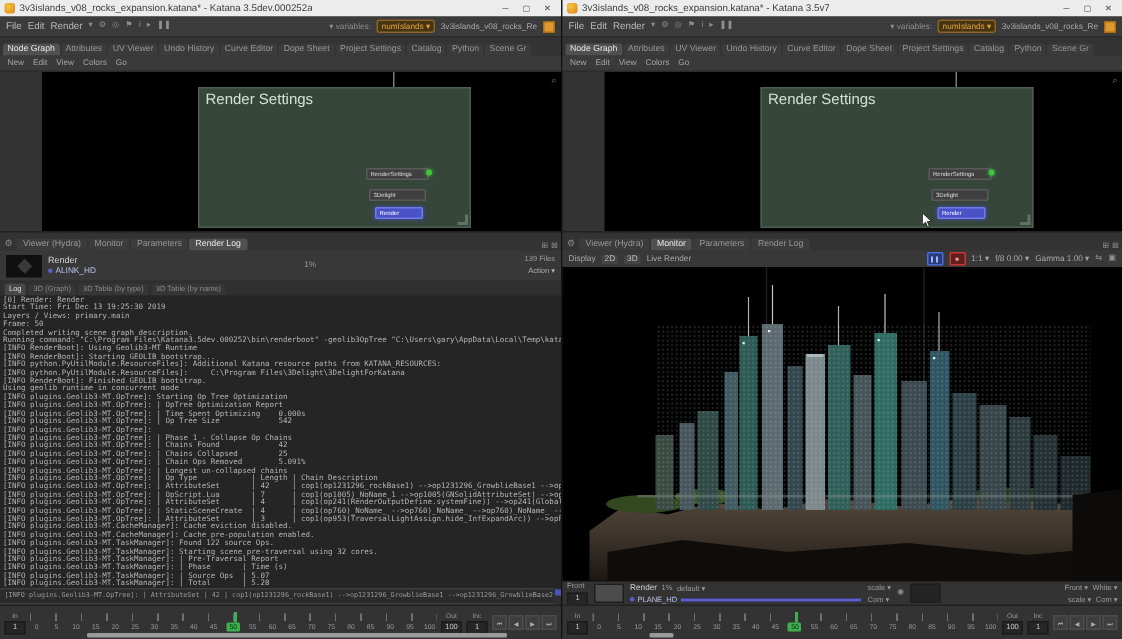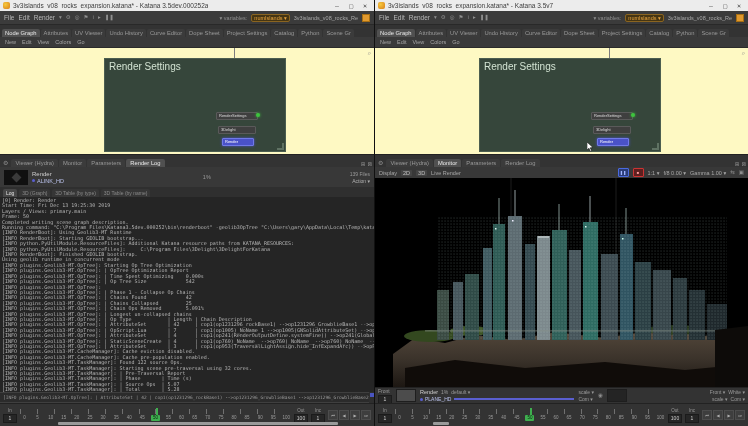--- a/index.html
+++ b/index.html
@@ -26,21 +26,21 @@
 
   
   .tabstrip{height:12px;background:#333;display:flex;align-items:flex-end;gap:1px;padding:0 2px;flex:none;}
   .maintab{font-size:5.8px;color:#989898;background:#3b3b3b;padding:1px 3px;border-radius:2px 2px 0 0;white-space:nowrap;}
   .maintab.active{background:#505050;color:#e8e8e8;}
   .strip-end{margin-left:auto;display:flex;gap:2px;align-items:center;}
 
   
   .ngmenu{height:10px;background:#3a3a3a;border-bottom:1px solid #2b2b2b;display:flex;gap:6px;align-items:center;padding:0 5px;flex:none;}
   .ngmenu span{font-size:5.5px;color:#a5a5a5;}
-  .ngcanvas{height:106px;background:#fef9c3;position:relative;flex:none;overflow:hidden;}
+  .ngcanvas{height:106px;background:#000000;position:relative;flex:none;overflow:hidden;margin-left:28px;}
   .wire{position:absolute;left:234px;top:0;width:1px;height:94px;background:#7d7d7d;}
   .backdrop{position:absolute;left:104px;top:10px;width:180px;height:92px;background:#36463b;border:1px solid #4c5e50;}
   .backdrop::after{content:"";position:absolute;right:1px;bottom:1px;width:5px;height:5px;border-right:2px solid #5f7263;border-bottom:2px solid #5f7263;}
   .backdrop-title{font-size:10px;color:#d2e2d2;padding:2px 4px;}
   .node{position:absolute;height:6px;line-height:6px;background:#3f3f3f;border:1px solid #5a5a5a;font-size:4px;color:#ddd;padding:0 2px;white-space:nowrap;border-radius:1px;}
   .node.blue{background:#4a52c8;border-color:#7079e8;color:#fff;box-shadow:0 0 3px #4a52c8;}
   .led{position:absolute;width:4px;height:4px;border-radius:50%;background:#3ec43e;box-shadow:0 0 3px #3ec43e;}
   .ngzoom{position:absolute;right:3px;top:2px;font-size:6px;color:#8a8a8a;}
   .cursor{position:absolute;left:212px;top:94px;}
 

